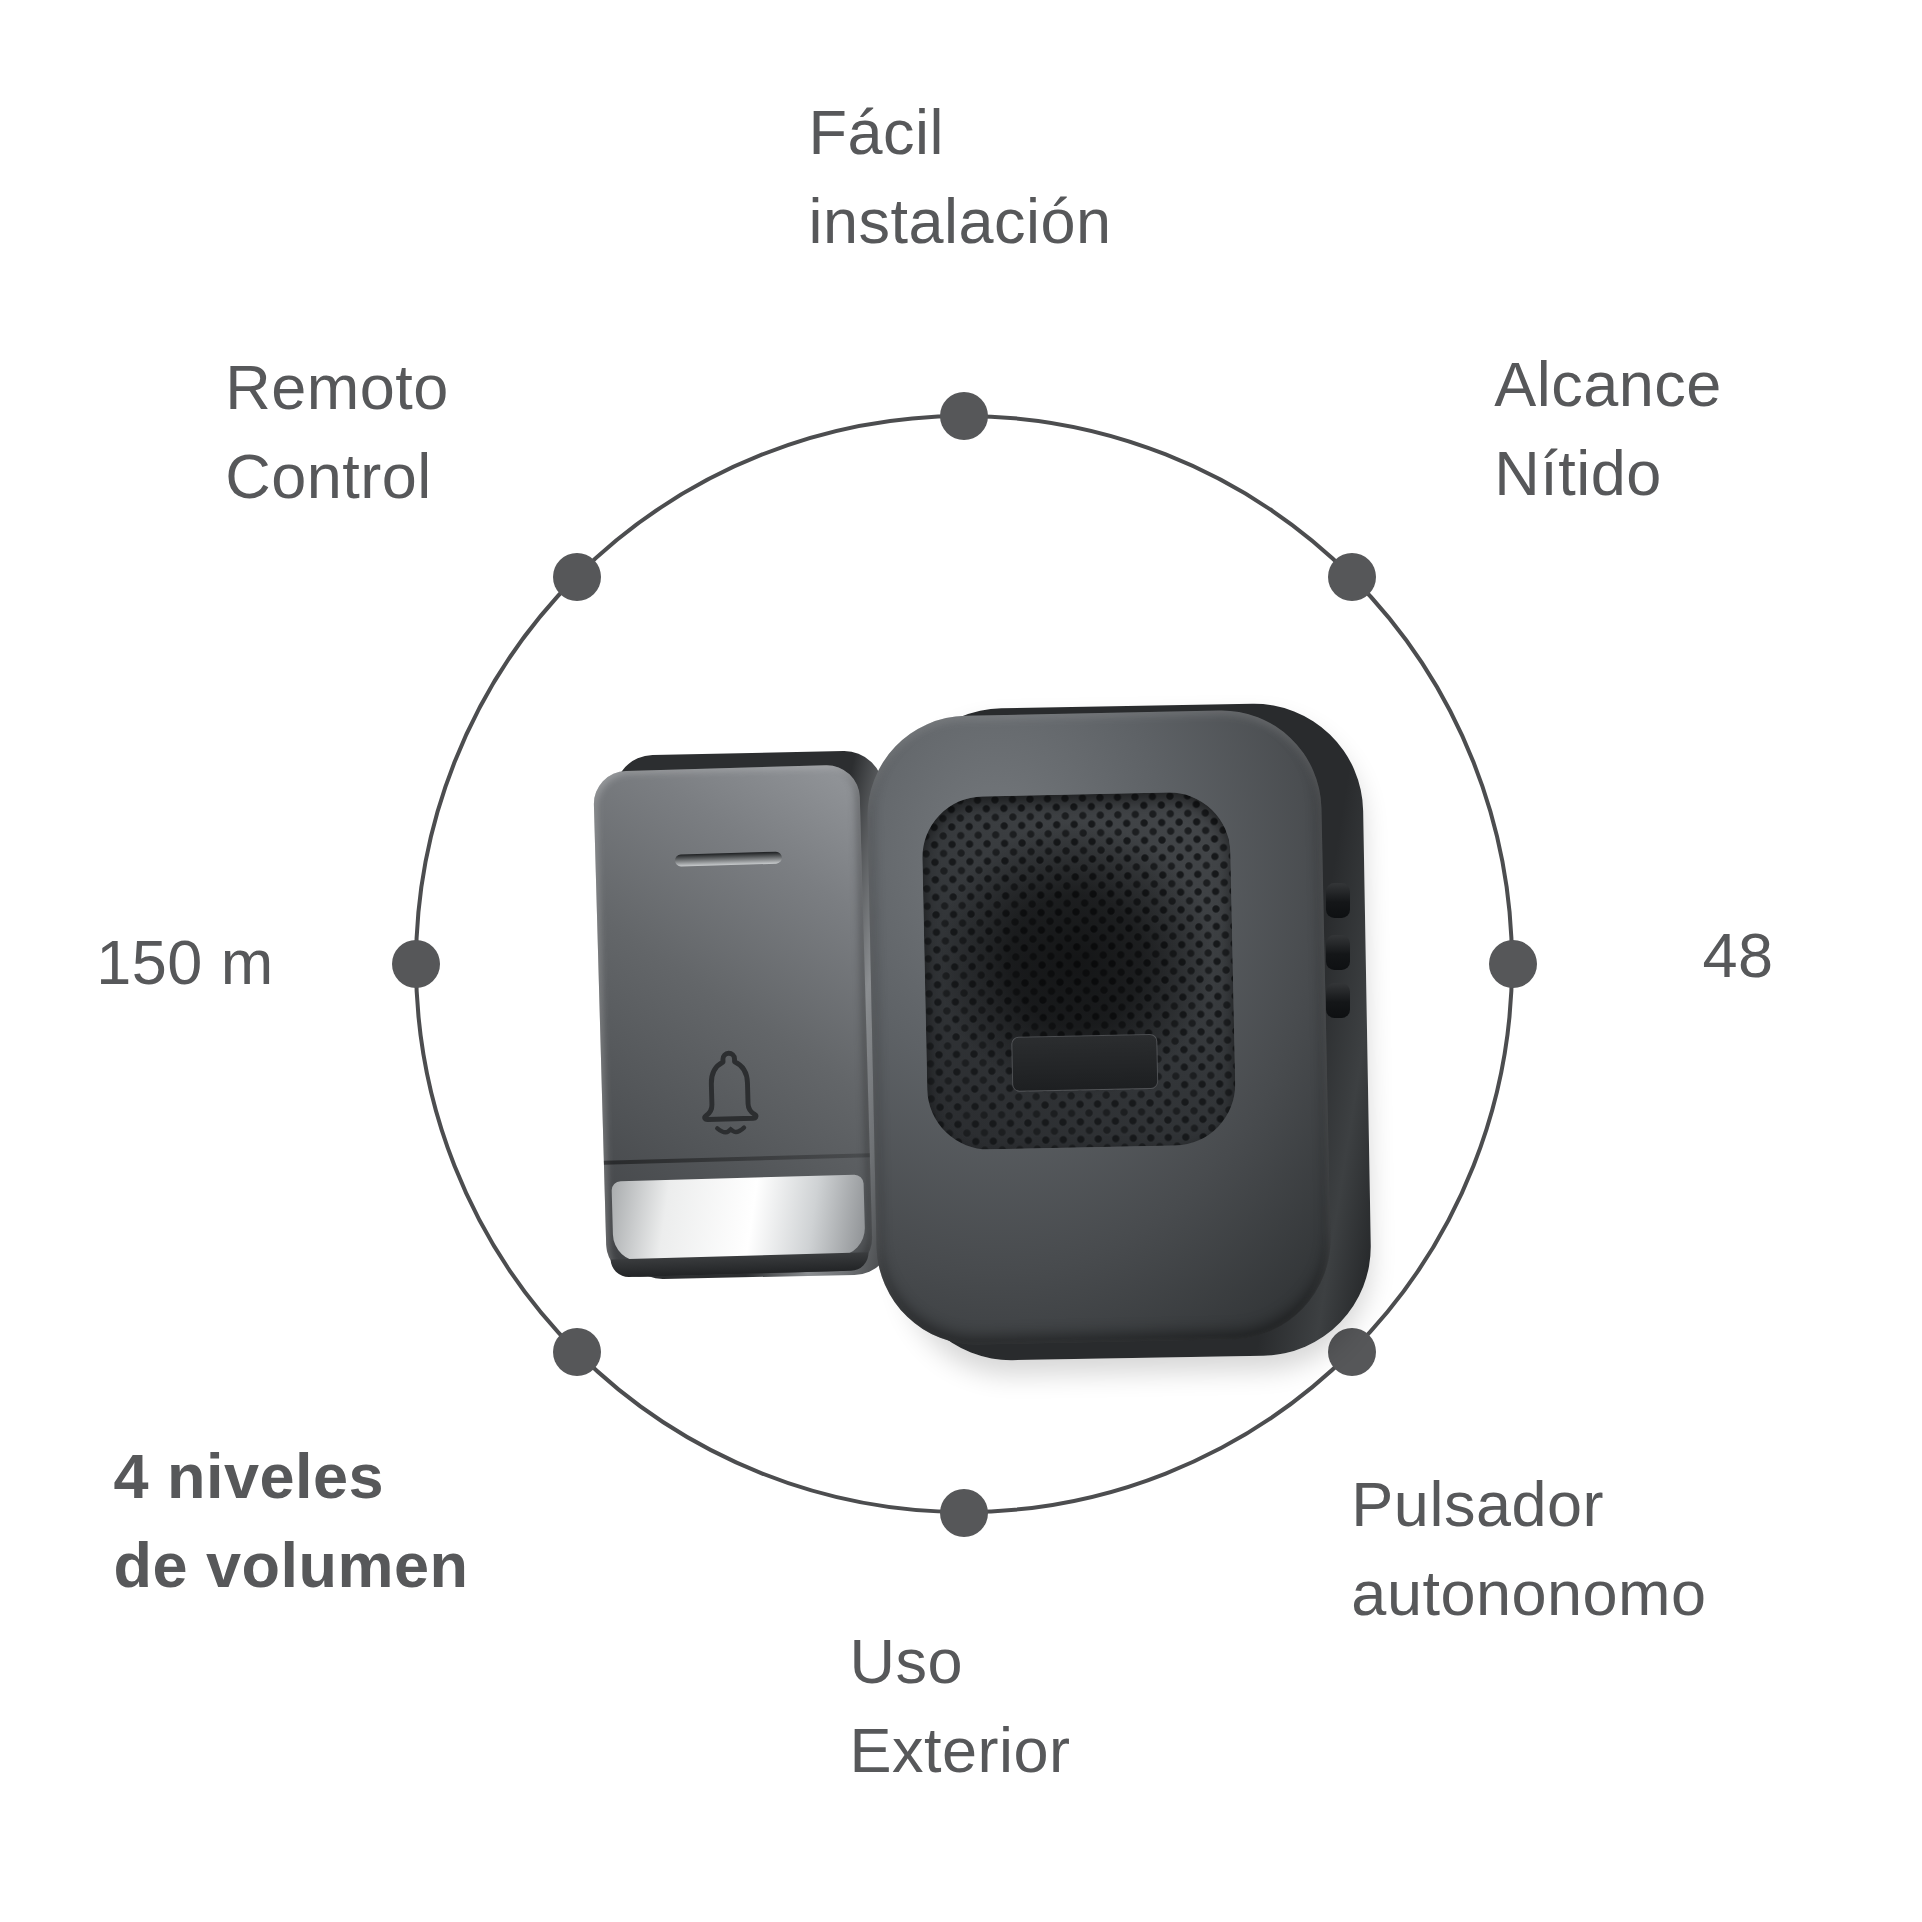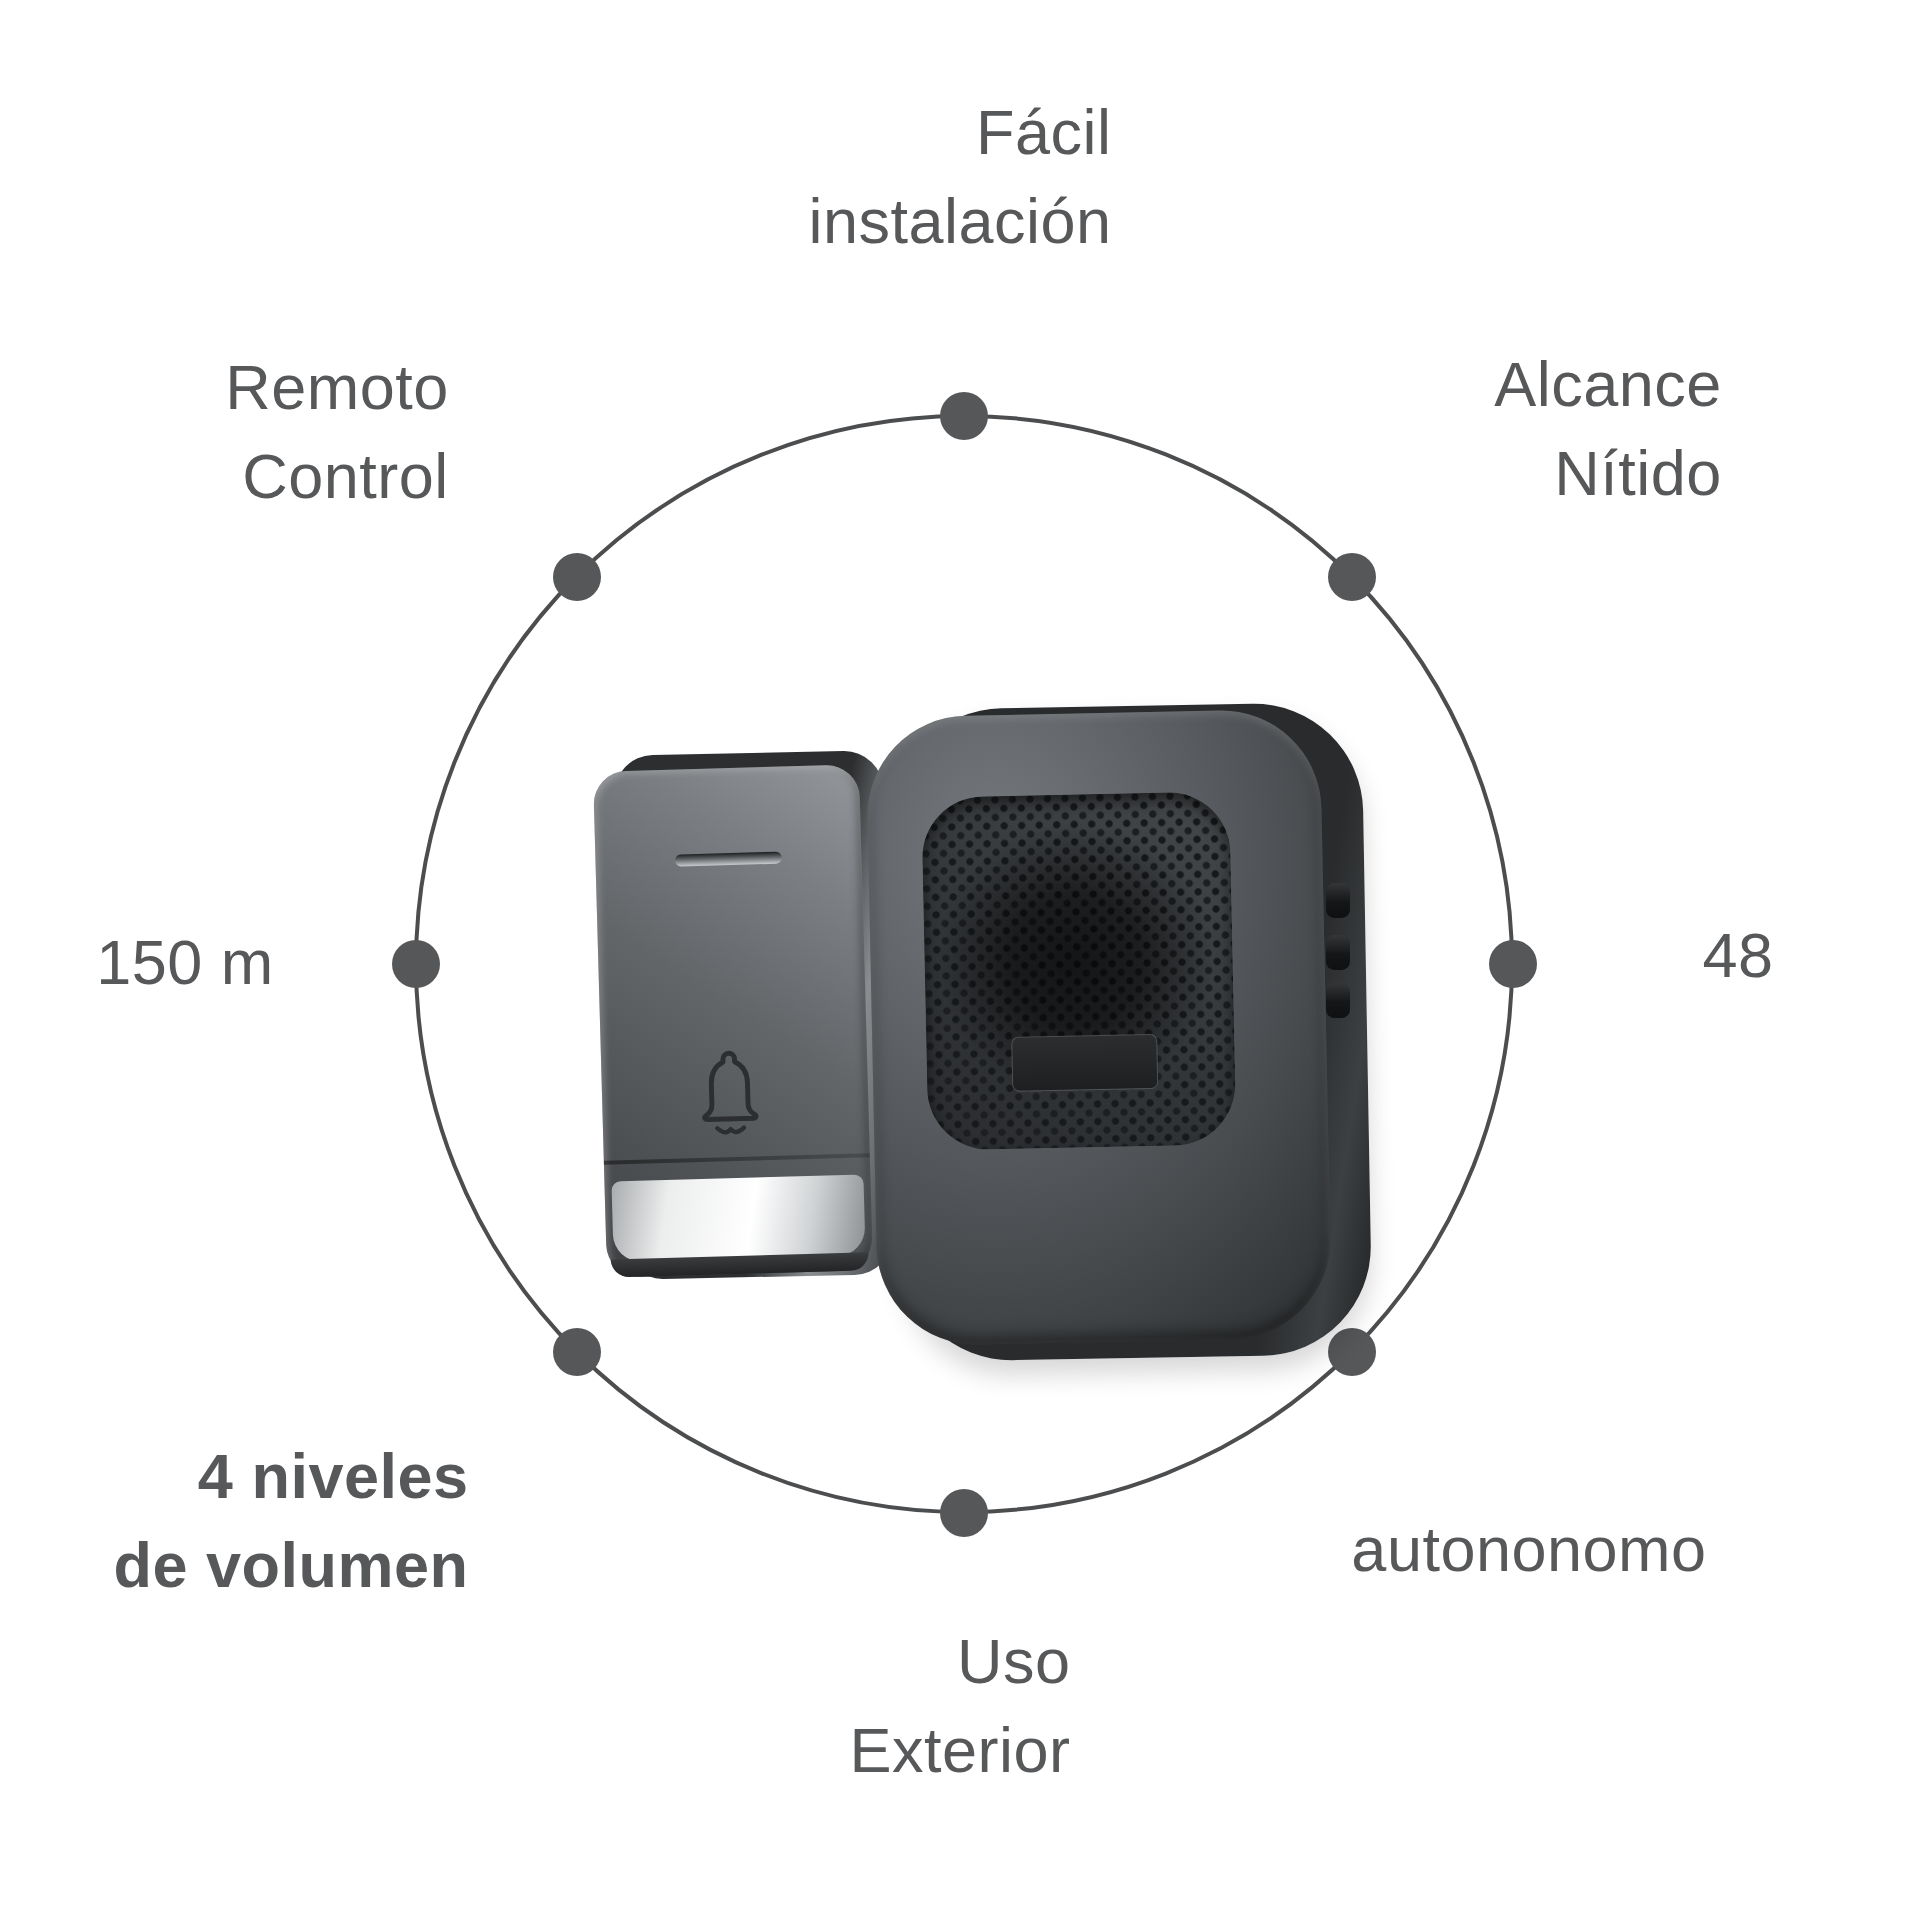--- a/index.html
+++ b/index.html
@@ -19,21 +19,21 @@
   .dot-ne{left:1328px;top:553px;}
   .dot-e {left:1489px;top:940px;}
   .dot-se{left:1328px;top:1328px;}
   .dot-s {left:940px;top:1489px;}
   .dot-sw{left:553px; top:1328px;}
   .dot-w {left:392px; top:940px;}
   .dot-nw{left:553px; top:553px;}
   
   .feature{
     position:absolute;transform:translate(-50%,-50%);
-    color:#57585a;font-size:63px;line-height:89px;text-align:right;white-space:nowrap;
+    color:#57585a;font-size:63px;line-height:89px;text-align:left;white-space:nowrap;
     font-weight:400;letter-spacing:0.5px;
   }
   .feature span{display:block;}
   .f-facil   {left:960px;top:177px;}
   .f-control {left:337px; top:432px;}
   .f-sonido  {left:1608px;top:429px;}
   .f-alcance {left:185px; top:962px;}
   .f-melodias{left:1738px;top:955px;}
   .f-niveles {left:291px; top:1521px;font-weight:bold;}
   .f-pulsador{left:1529px;top:1549px;}
@@ -140,20 +140,21 @@
     <span>150 m</span>
   </div>
   <div class="feature f-melodias">
     <span>48</span>
   </div>
   <div class="feature f-niveles">
     <span>4 niveles</span>
     <span>de volumen</span>
   </div>
   <div class="feature f-pulsador">
+    <span>Pulsador</span>
     <span>autononomo</span>
   </div>
   <div class="feature f-uso">
     <span>Uso</span>
     <span>Exterior</span>
   </div>
 
   <div class="push">
     <div class="pb-shell"></div>
     <div class="pb-face">

